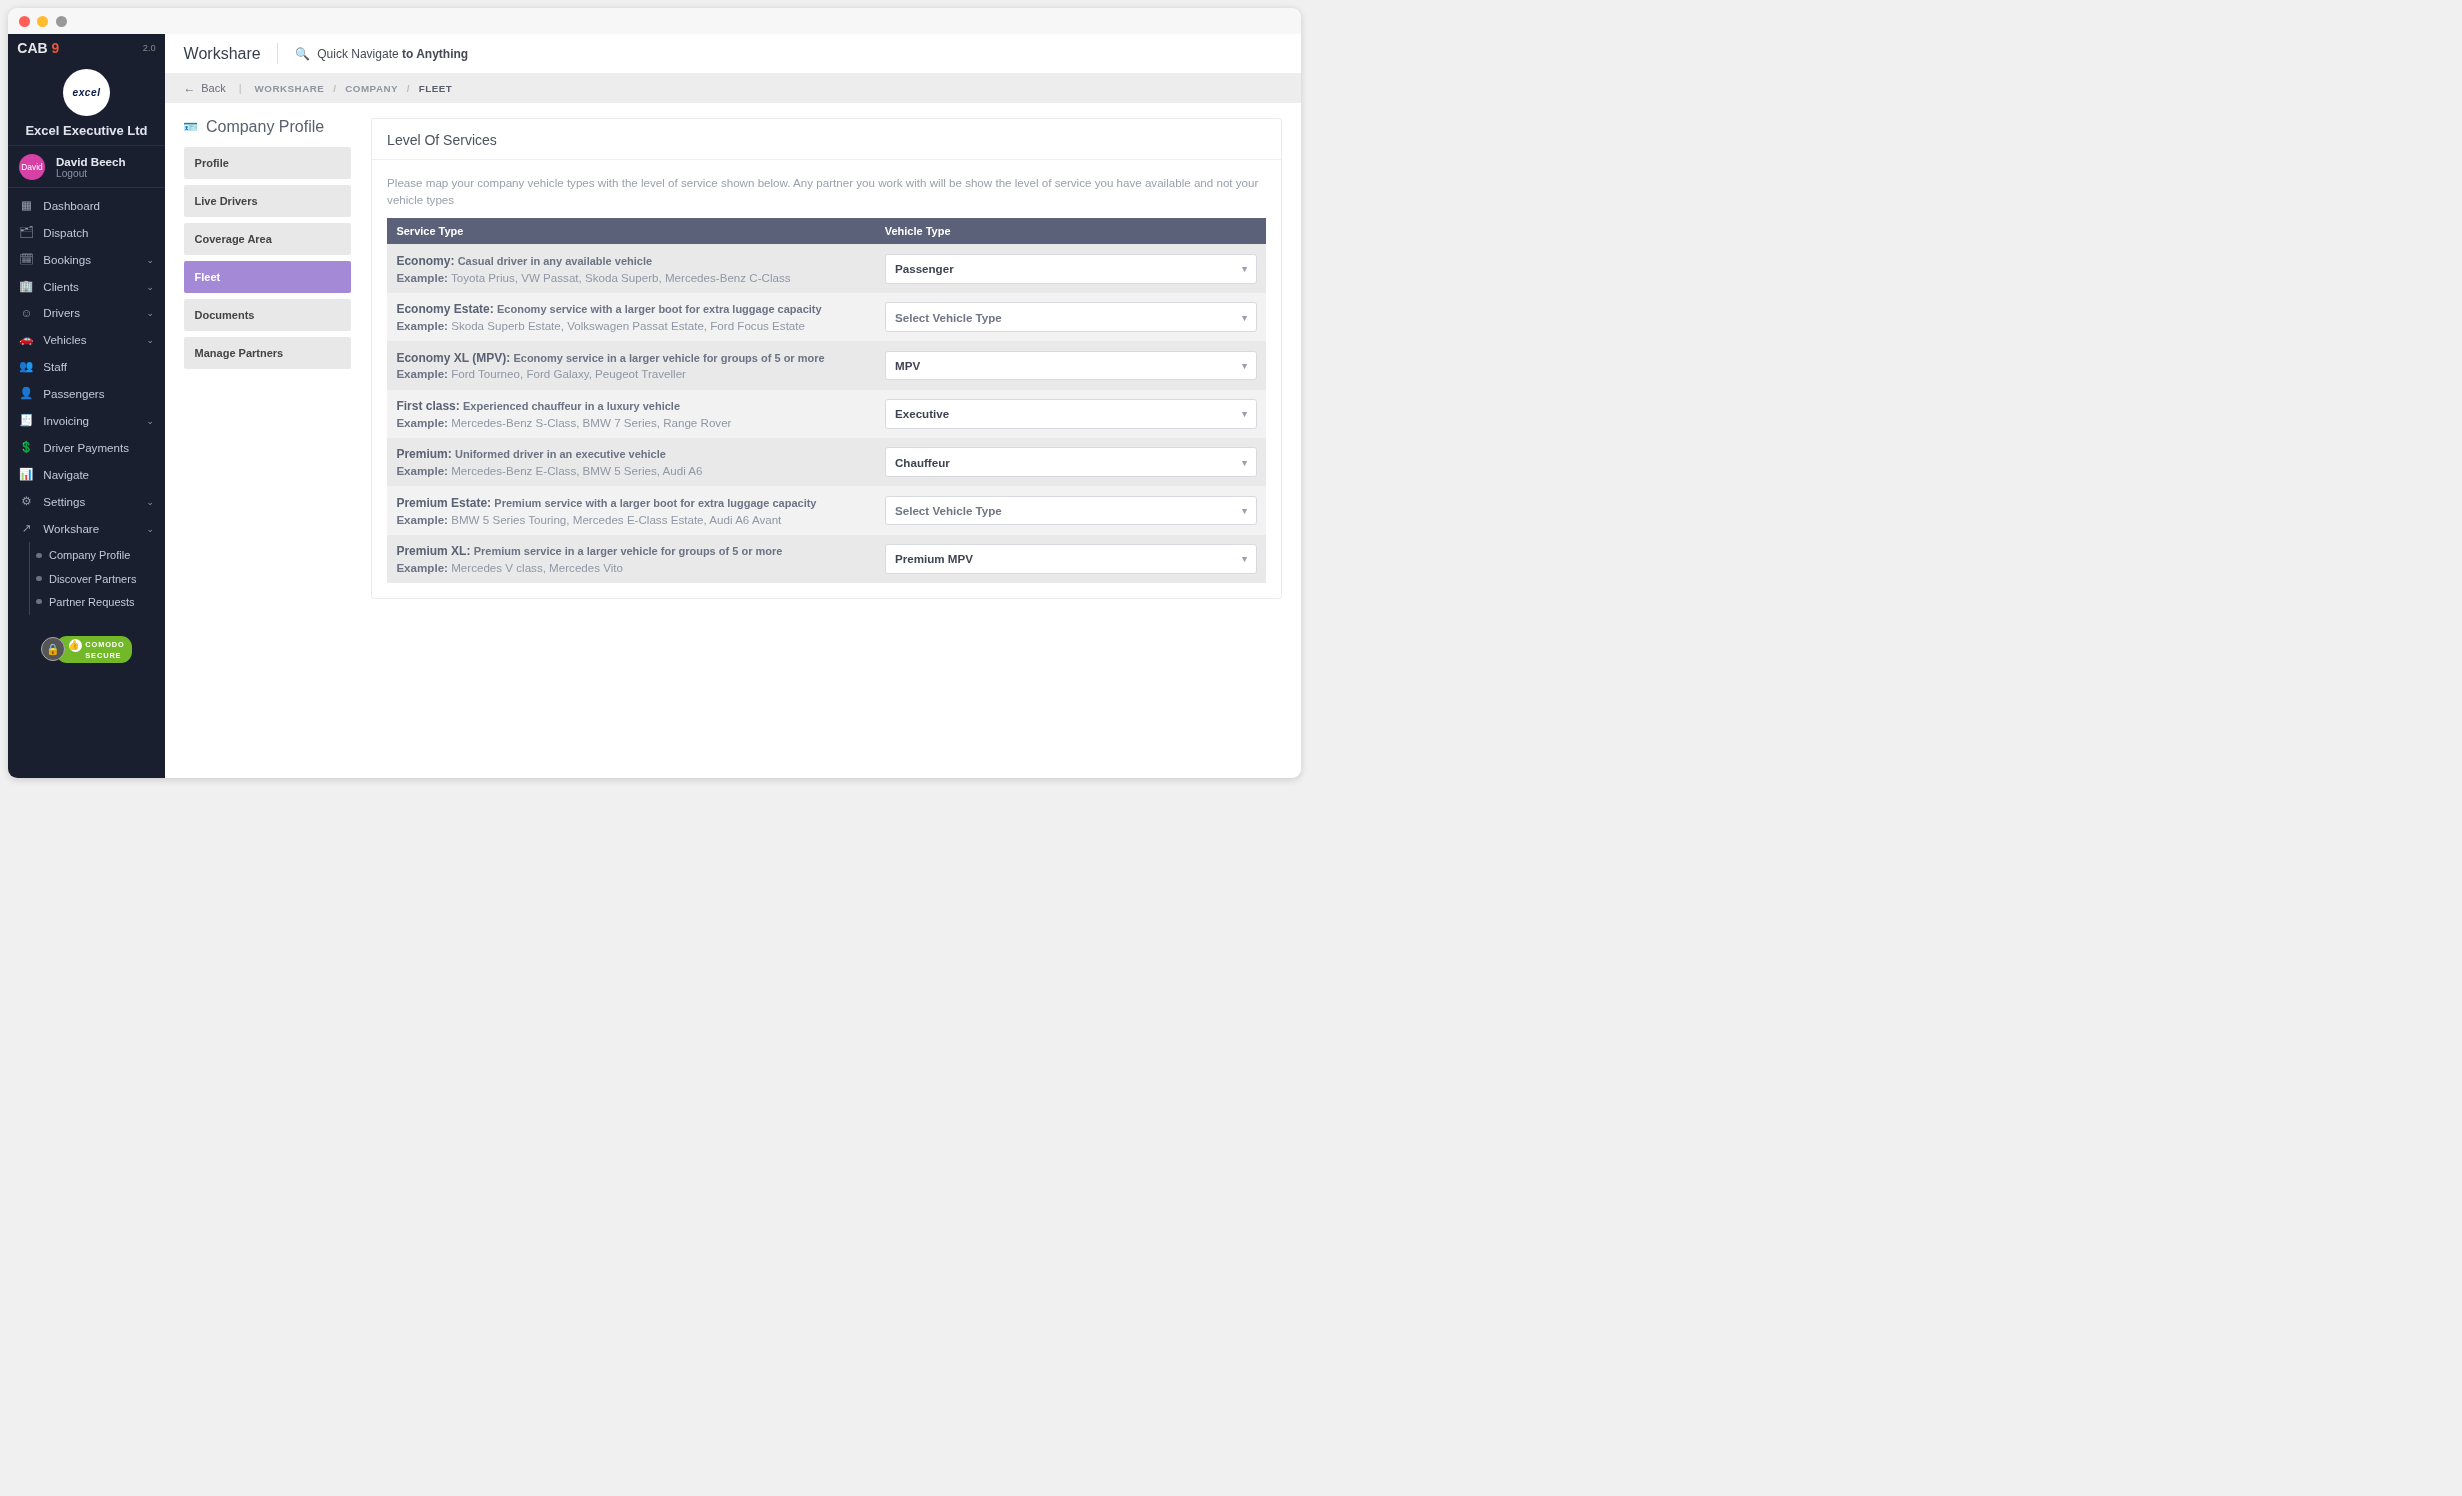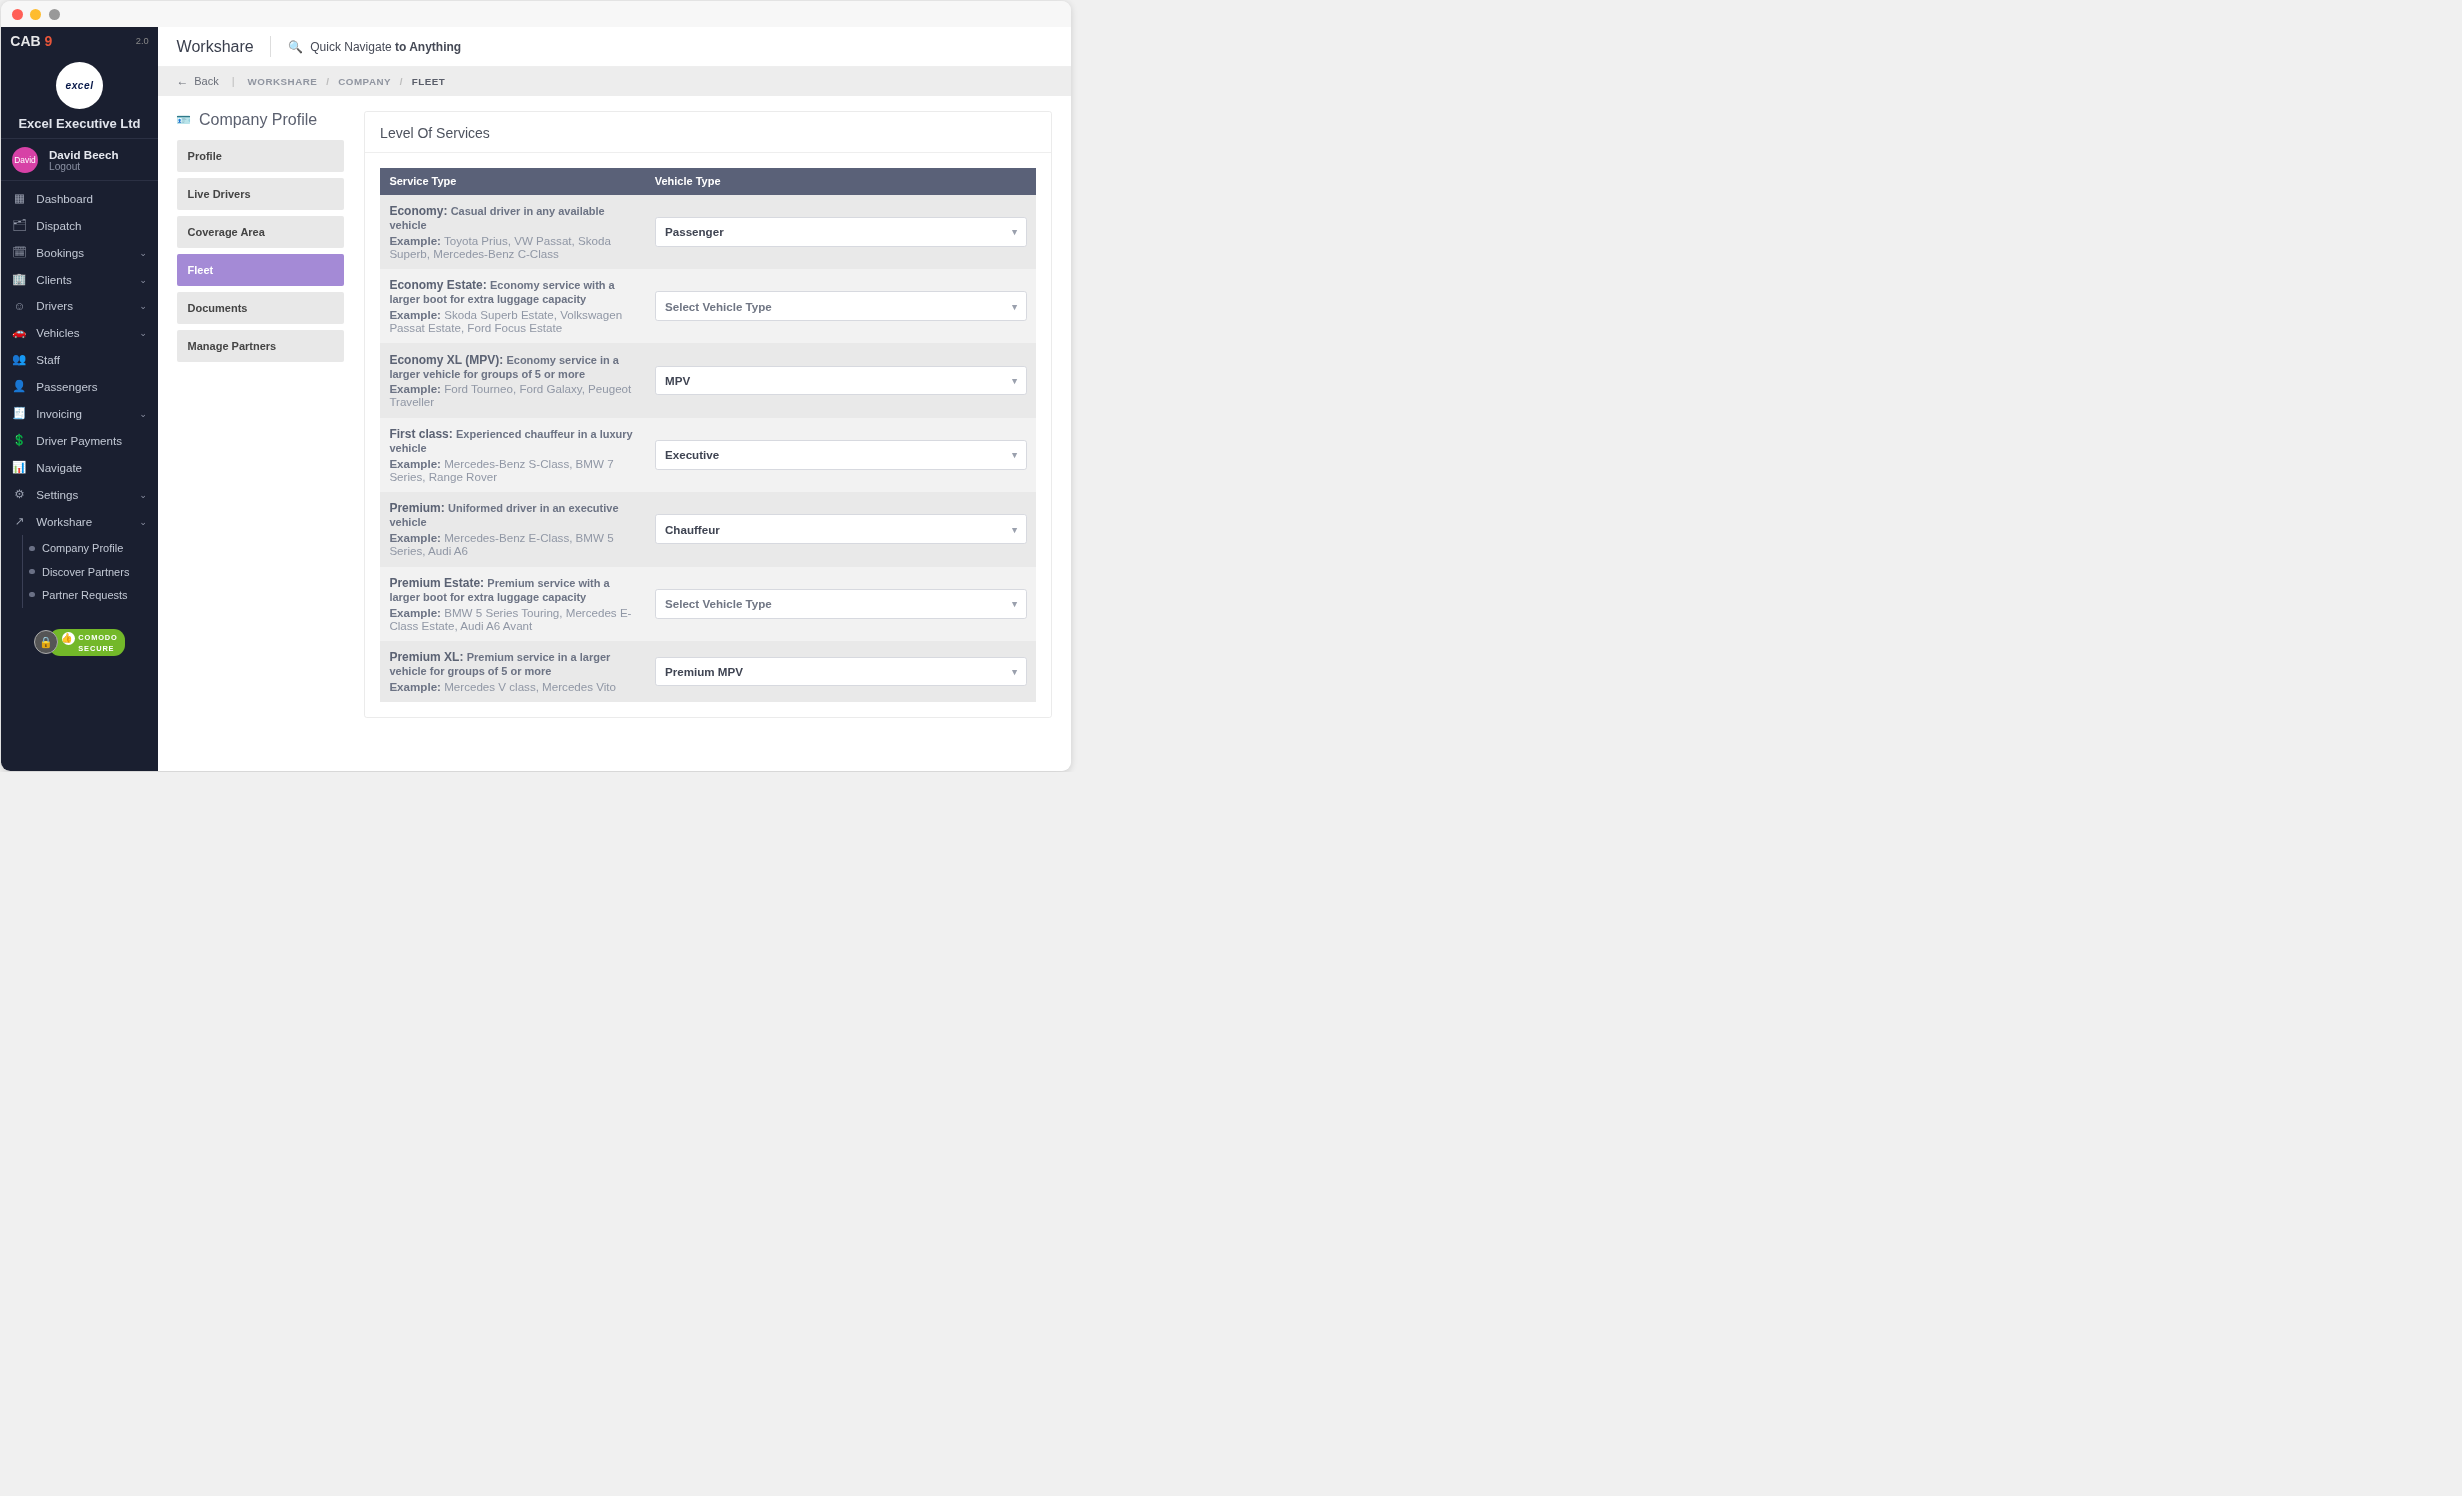--- a/index.html
+++ b/index.html
@@ -3,22 +3,22 @@
 <meta charset="utf-8">
 <style>
 * { box-sizing: border-box; margin: 0; padding: 0; }
 body {
   font-family: -apple-system, BlinkMacSystemFont, "Segoe UI", Helvetica, Arial, sans-serif;
   background: #f0f0f0;
   font-size: 12px;
   color: #333;
 }
 .os-window {
-  width: 1070px;
-  margin: 1px;
+  width: 1293px;
+  margin: 8px;
   background: #f7f7f7;
   border-radius: 9.3px;
   overflow: hidden;
   box-shadow: 0 1.9px 7.4px rgba(0,0,0,0.15);
 }
 .titlebar {
   height: 26px;
   background: #f7f7f7;
   display: flex;
   align-items: center;
@@ -272,20 +272,21 @@
               <div class="menu-item">Coverage Area</div>
               <div class="menu-item active">Fleet</div>
               <div class="menu-item">Documents</div>
               <div class="menu-item">Manage Partners</div>
             </div>
         </div>
 
         <div class="panel">
           <div class="panel-header">Level Of Services</div>
           <div class="panel-body">
+            <p class="help">Please map your company vehicle types with the level of service shown below. Any partner you work with will be show the level of service you have available and not your vehicle types</p>
             <table>
               <thead>
                 <tr>
                   <th>Service Type</th>
                   <th class="vehcell">Vehicle Type</th>
                 </tr>
               </thead>
               <tbody id="rows">
                   <tr>
                     <td>

